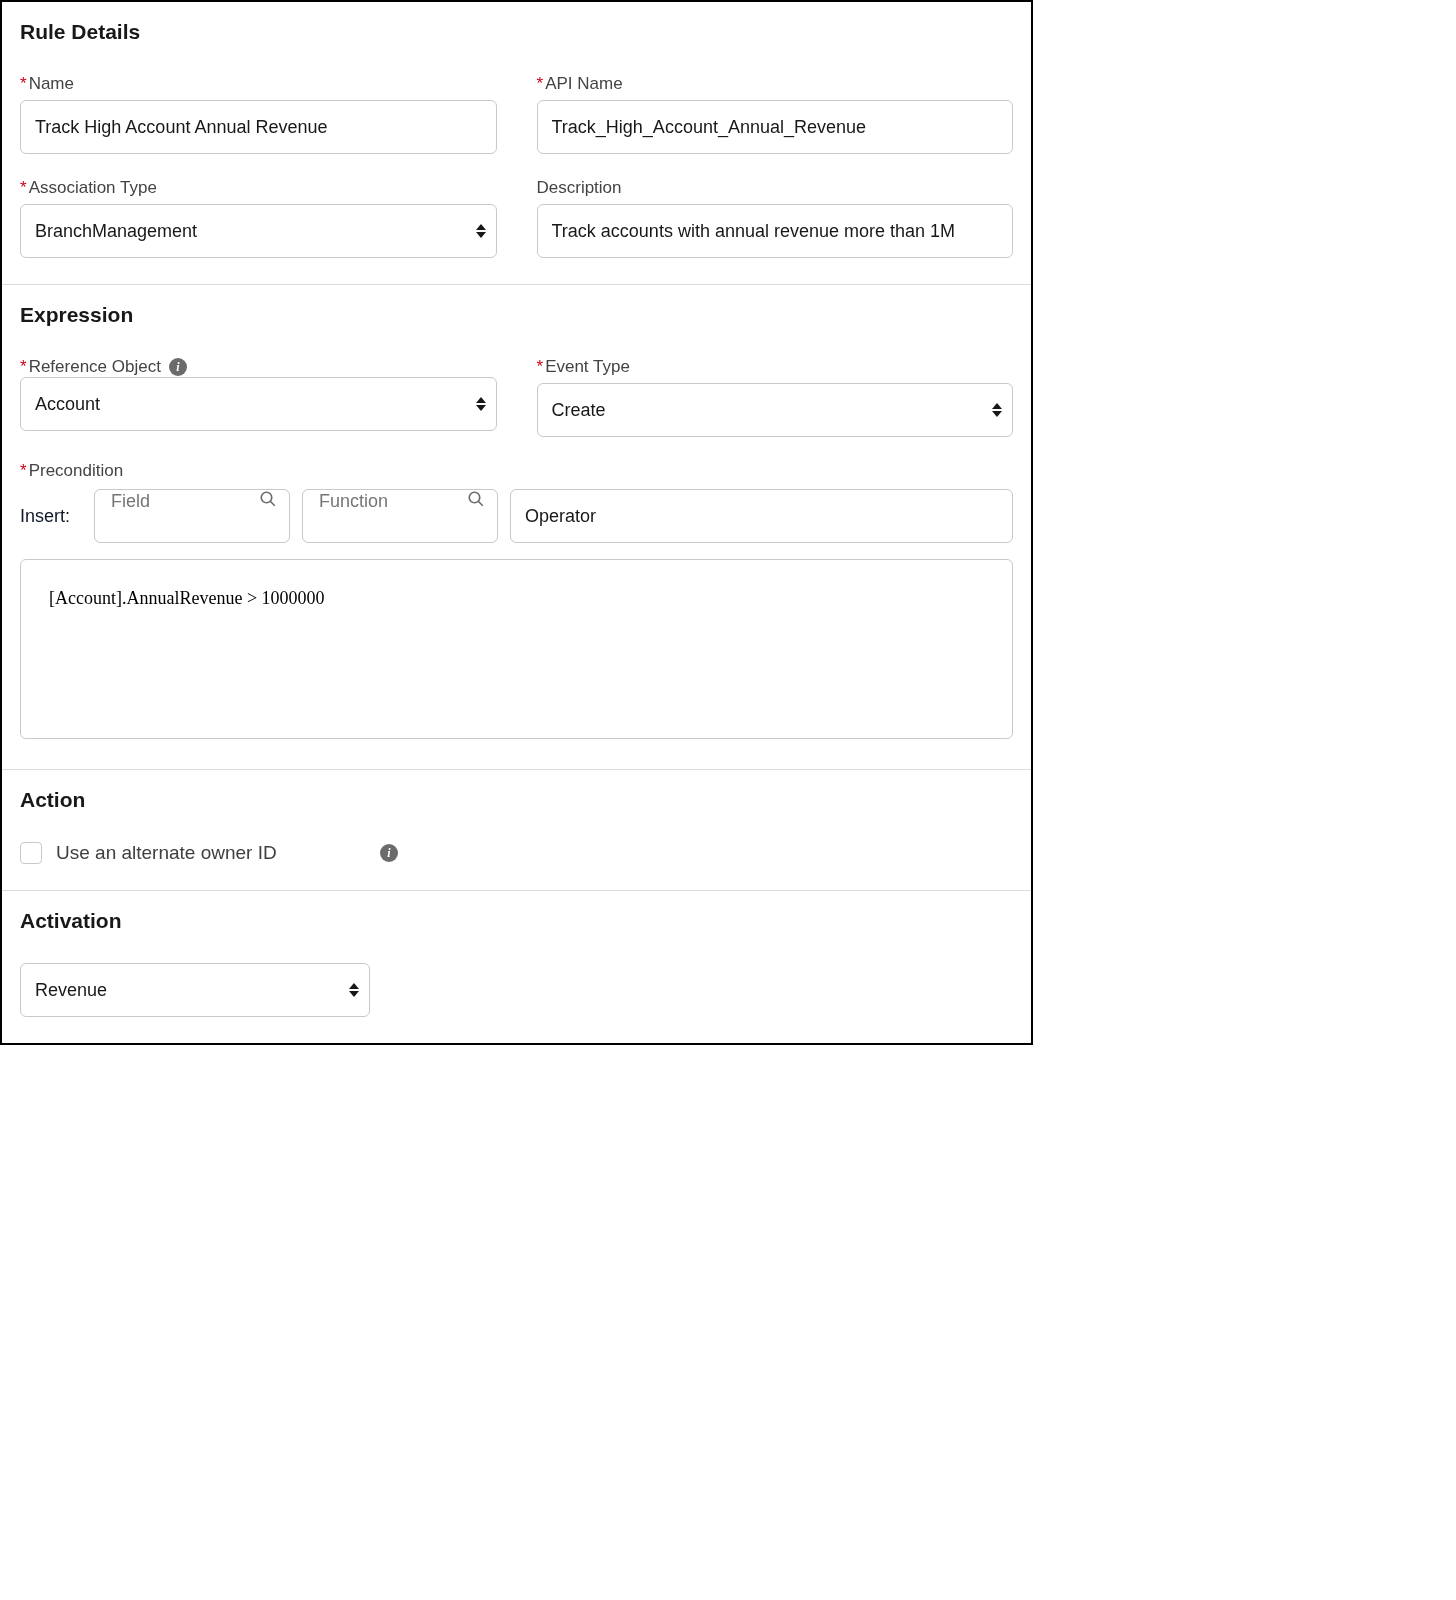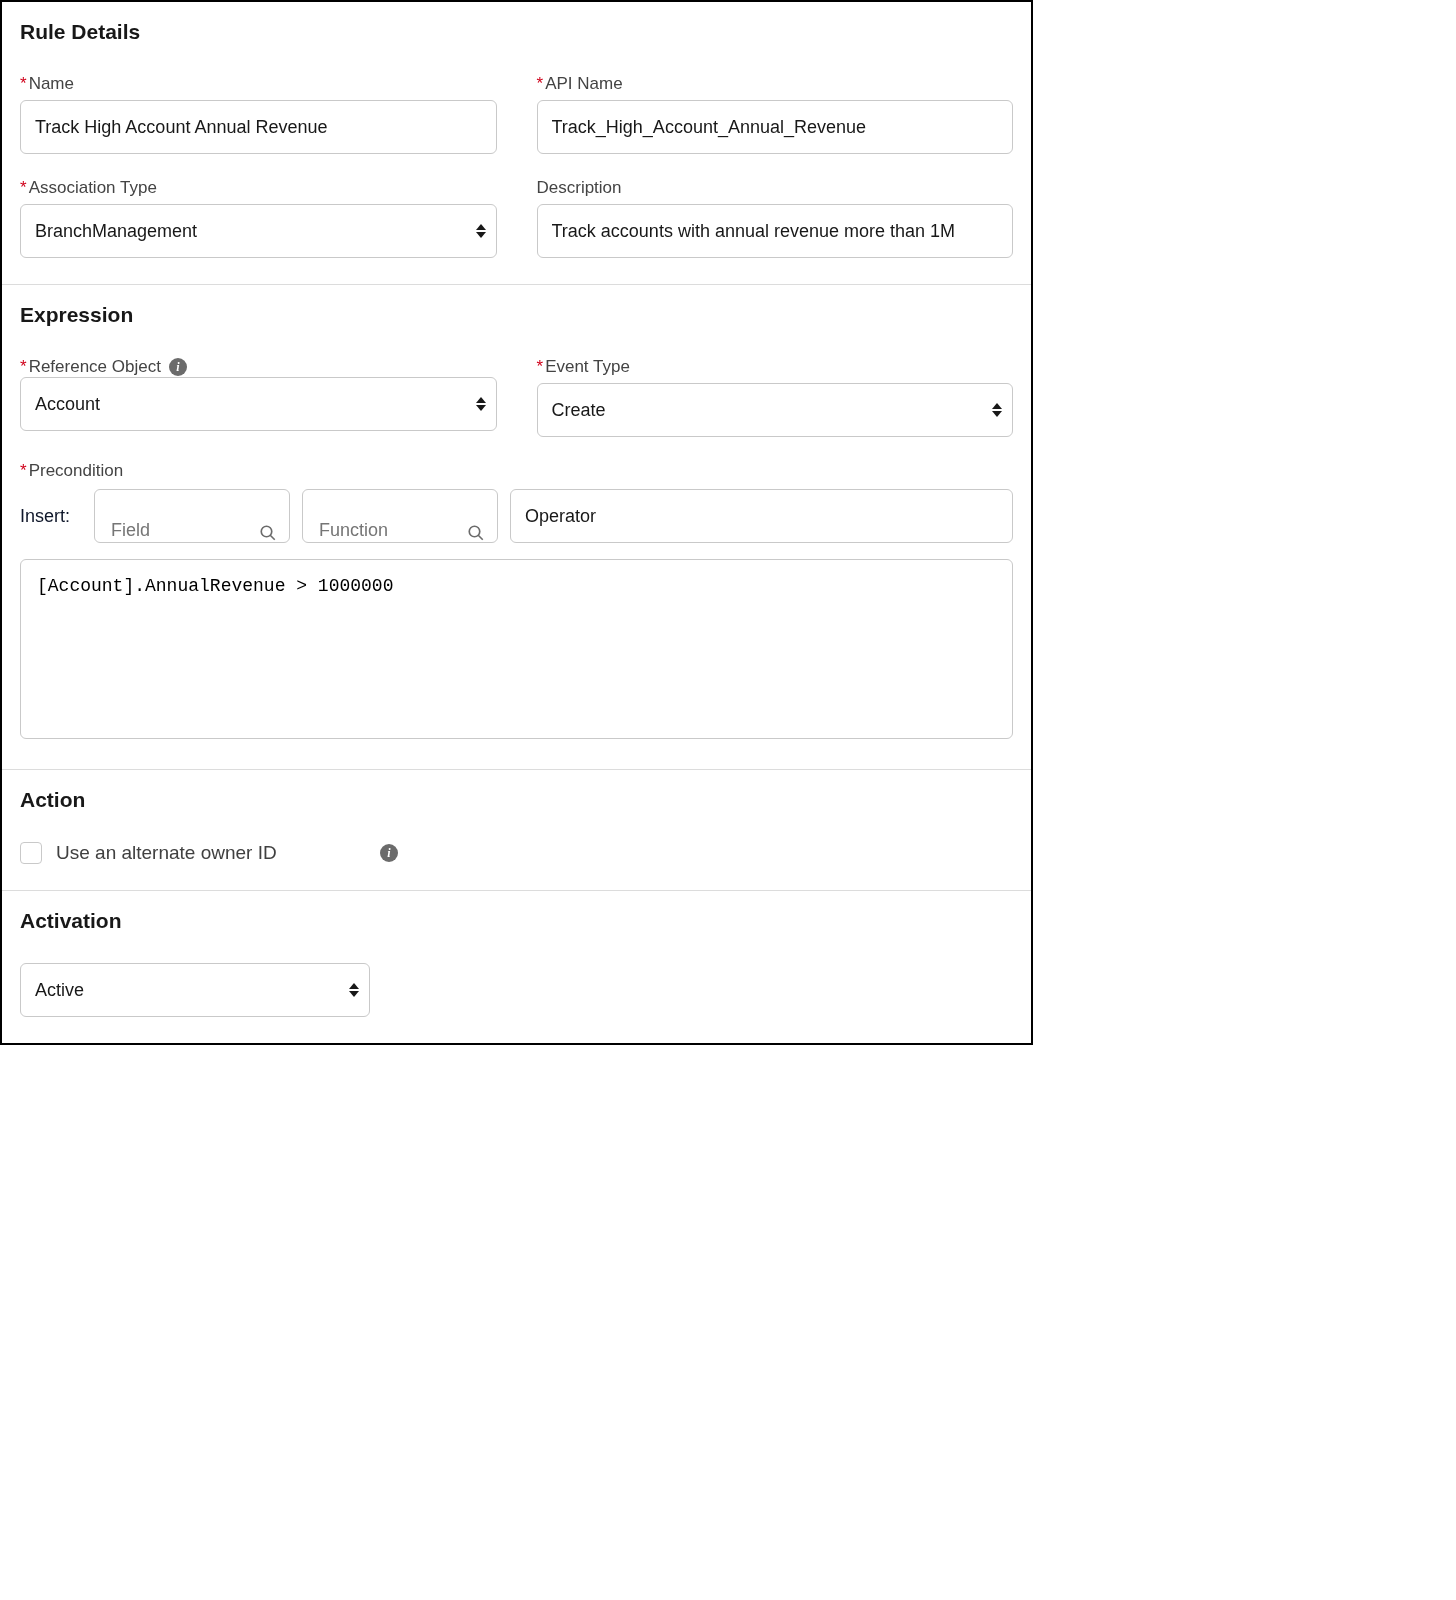--- a/index.html
+++ b/index.html
@@ -62,21 +62,21 @@
     position: relative;
     display: flex;
     align-items: center;
     justify-content: space-between;
     padding-right: 10px;
     cursor: pointer;
   }
   .select-input.short { width: 350px; }
   .lookup-input {
     display: flex;
-    align-items: flex-end;
+    align-items: flex-start;
     justify-content: space-between;
     padding-right: 12px;
     cursor: pointer;
   }
   .lookup-input input {
     border: none;
     outline: none;
     font-size: 18px;
     width: 100%;
     background: transparent;
@@ -92,25 +92,25 @@
     color: #0f172a;
     margin-right: 12px;
   }
   .insert-row .lookup-input { width: 196px; }
   .insert-row .op-input { flex: 1; }
   .precondition-area {
     width: 100%;
     margin-top: 16px;
     border: 1px solid #c9c9c9;
     border-radius: 6px;
-    padding: 16px;
+    padding: 28px;
     min-height: 180px;
     font-size: 18px;
     resize: none;
-    font-family: Liberation Mono, monospace;
+    font-family: Liberation Serif, serif;
   }
   .checkbox-row {
     display: flex;
     align-items: center;
     gap: 14px;
   }
   .checkbox {
     width: 22px;
     height: 22px;
     border: 1px solid #c9c9c9;
@@ -273,21 +273,21 @@
     <div class="checkbox-row">
       <div class="checkbox"></div>
       <span class="checkbox-label">Use an alternate owner ID</span>
       <span class="info-icon">i</span>
     </div>
   </div>
 
   <div class="section">
     <div class="section-title">Activation</div>
     <div class="select-input short">
-      <span>Active</span>
+      <span>Revenue</span>
       <span class="sort-arrows">
         <svg width="10" height="6" viewBox="0 0 10 6">
             <polygon points="5,0 10,6 0,6" fill="#181818"></polygon>
           </svg>
         <svg width="10" height="6" viewBox="0 0 10 6">
             <polygon points="0,0 10,0 5,6" fill="#181818"></polygon>
           </svg>
       </span>
     </div>
   </div>

